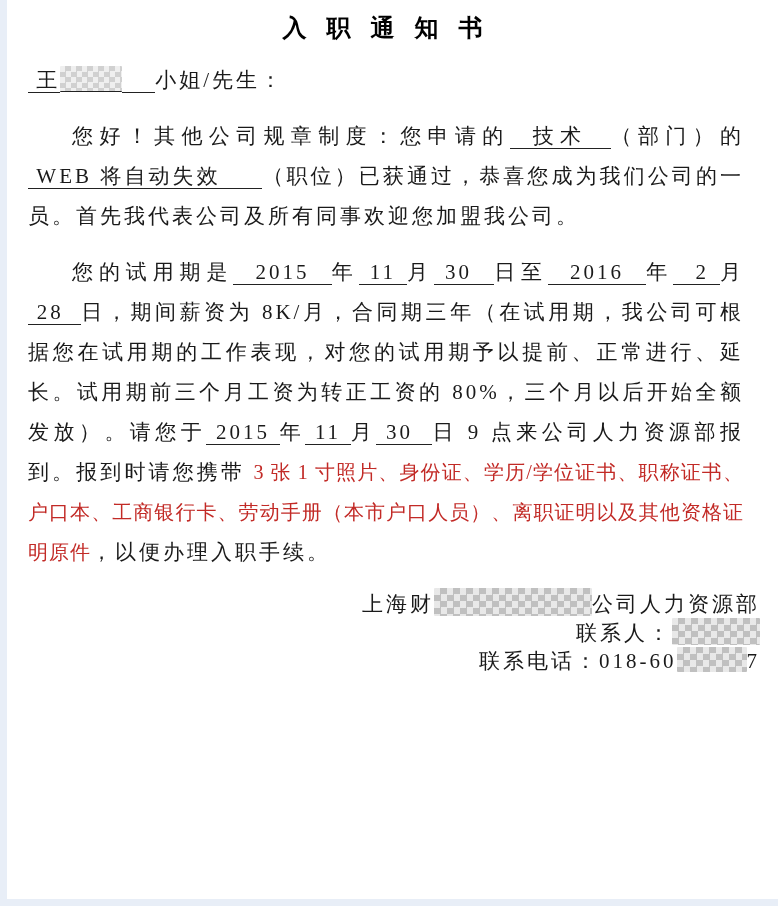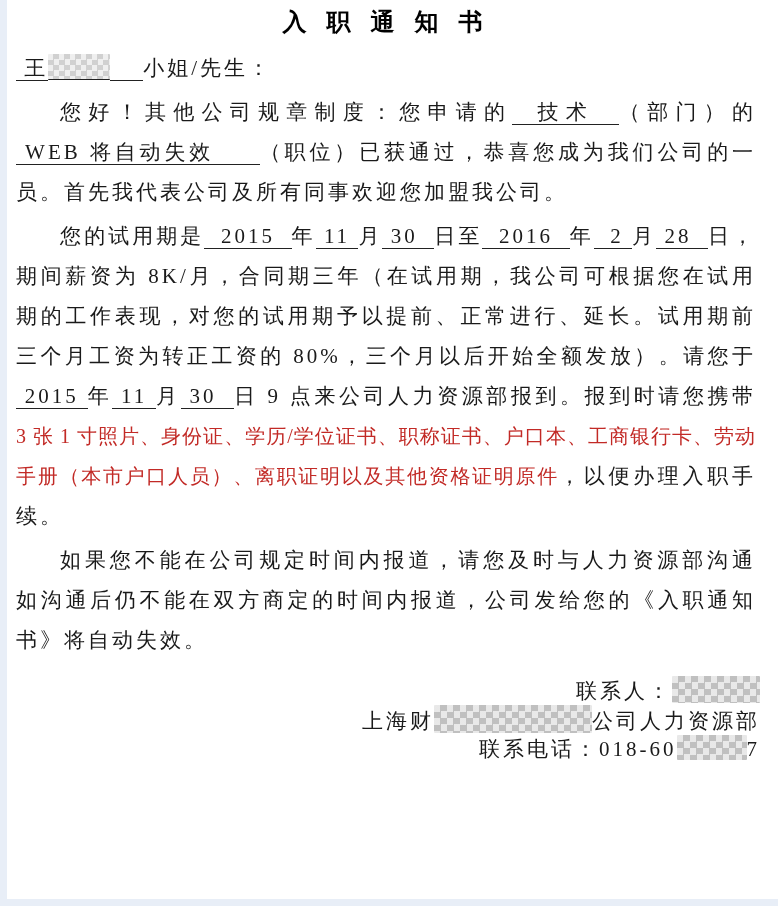--- a/index.html
+++ b/index.html
@@ -10,29 +10,29 @@
   html,body{margin:0;padding:0;}
   body{
     width:778px;height:906px;overflow:hidden;position:relative;
     background:#ffffff;color:var(--ink);
     font-family:"Liberation Serif","DejaVu Serif",serif;
   }
   .edge-left{position:absolute;left:0;top:0;width:7px;height:906px;background:var(--edge);}
   .edge-bottom{position:absolute;left:0;bottom:0;width:778px;height:7px;background:var(--edge);}
   .page{
     position:absolute;left:7px;top:0;width:761px;height:774px;
-    padding:0 8px 0 5px;box-sizing:border-box;overflow:hidden;
+    padding:6px 8px 0 5px;box-sizing:border-box;overflow:hidden;
   }
   h1.title{
     margin:6px 0 10px 0;text-align:center;
     font-size:24px;font-weight:bold;letter-spacing:7px;line-height:32px;color:#000;
   }
   .line,.para{
     font-size:21px;line-height:40px;letter-spacing:3px;
-    margin:4px;text-align:justify;
+    margin:16px;text-align:justify;
   }
   .para{text-indent:2.1em;margin-bottom:3px;}
   .salutation{margin-bottom:0;}
   .seg.plain{white-space:normal;}
   .seg.blank{
     border-bottom:1px solid #222;
     white-space:pre;
   }
   .seg.red{color:var(--red-text);font-size:20px;letter-spacing:1px;}
   .seg.mosaic{
@@ -62,22 +62,21 @@
 <div class="page">
 
   <h1 class="title">入 职 通 知 书</h1>
 
   <p class="line salutation"><span class="seg blank"> 王</span><span class="seg mosaic blank m-name"></span><span class="seg blank">    </span><span class="seg plain">小姐/先生：</span></p>
 
   <p class="para"><span class="seg plain">您好！其他公司规章制度：您申请的</span><span class="seg blank">  技术  </span><span class="seg plain">（部门）的</span><span class="seg blank"> WEB </span><span class="seg blank">将自动失效     </span><span class="seg plain">（职位）已获通过，恭喜您成为我们公司的一员。首先我代表公司及所有同事欢迎您加盟我公司。</span></p>
 
   <p class="para"><span class="seg plain">您的试用期是</span><span class="seg blank">  2015  </span><span class="seg plain">年</span><span class="seg blank"> 11 </span><span class="seg plain">月</span><span class="seg blank"> 30  </span><span class="seg plain">日至</span><span class="seg blank">  2016  </span><span class="seg plain">年</span><span class="seg blank">  2 </span><span class="seg plain">月</span><span class="seg blank"> 28  </span><span class="seg plain">日，期间薪资为 8K/月，合同期三年（在试用期，我公司可根据您在试用期的工作表现，对您的试用期予以提前、正常进行、延长。试用期前三个月工资为转正工资的 80%，三个月以后开始全额发放）。请您于</span><span class="seg blank"> 2015 </span><span class="seg plain">年</span><span class="seg blank"> 11 </span><span class="seg plain">月</span><span class="seg blank"> 30  </span><span class="seg plain">日 9 点来公司人力资源部报到。报到时请您携带 </span><span class="seg red">3 张 1 寸照片、身份证、学历/学位证书、职称证书、户口本、工商银行卡、劳动手册（本市户口人员）、离职证明以及其他资格证明原件</span><span class="seg plain">，以便办理入职手续。</span></p>
 
-  <p class="para"><span class="seg plain">如果您不能在公司规定时间内报道，请您及时与人力资源部沟通如沟通后仍不能在双方商定的时间内报道，公司发给您的《入职通知书》将自动失效。</span></p>
 
 
   <div class="footer">
+    <p><span class="seg plain">上海财</span><span class="seg mosaic m-company"></span><span class="seg plain">公司人力资源部</span></p>
     <p><span class="seg plain">联系人：</span><span class="seg mosaic m-contact"></span></p>
-    <p><span class="seg plain">上海财</span><span class="seg mosaic m-company"></span><span class="seg plain">公司人力资源部</span></p>
     <p><span class="seg plain">联系电话：018-60</span><span class="seg mosaic m-phone"></span><span class="seg plain">7</span></p>
   </div>
 
 </div>
 
 </body></html>

